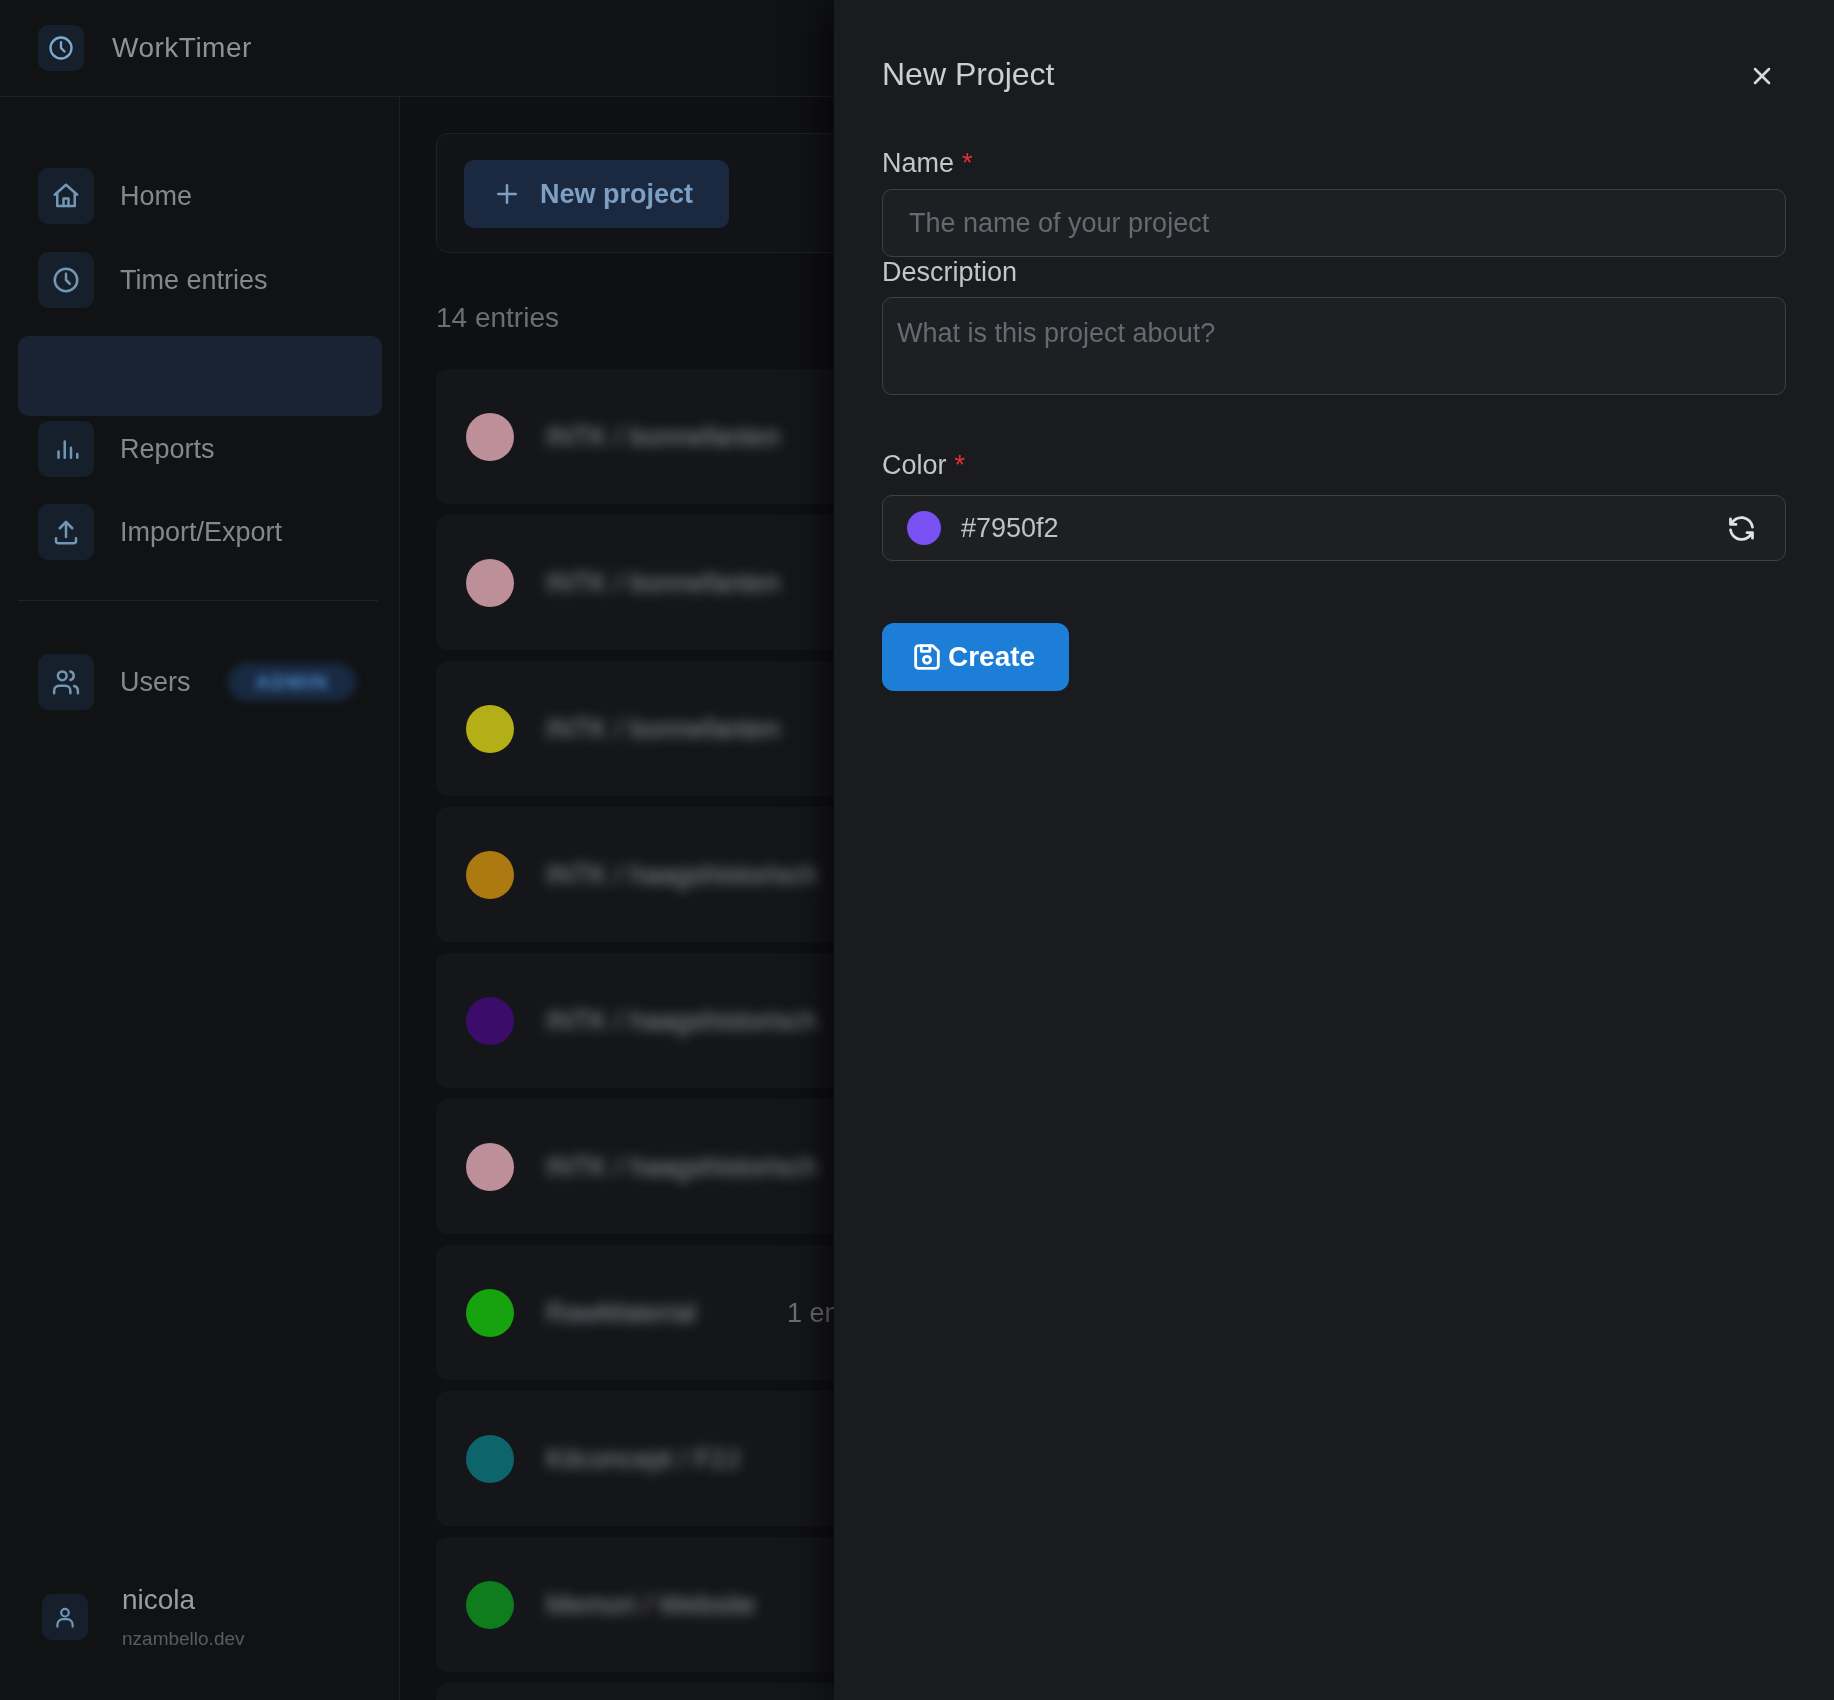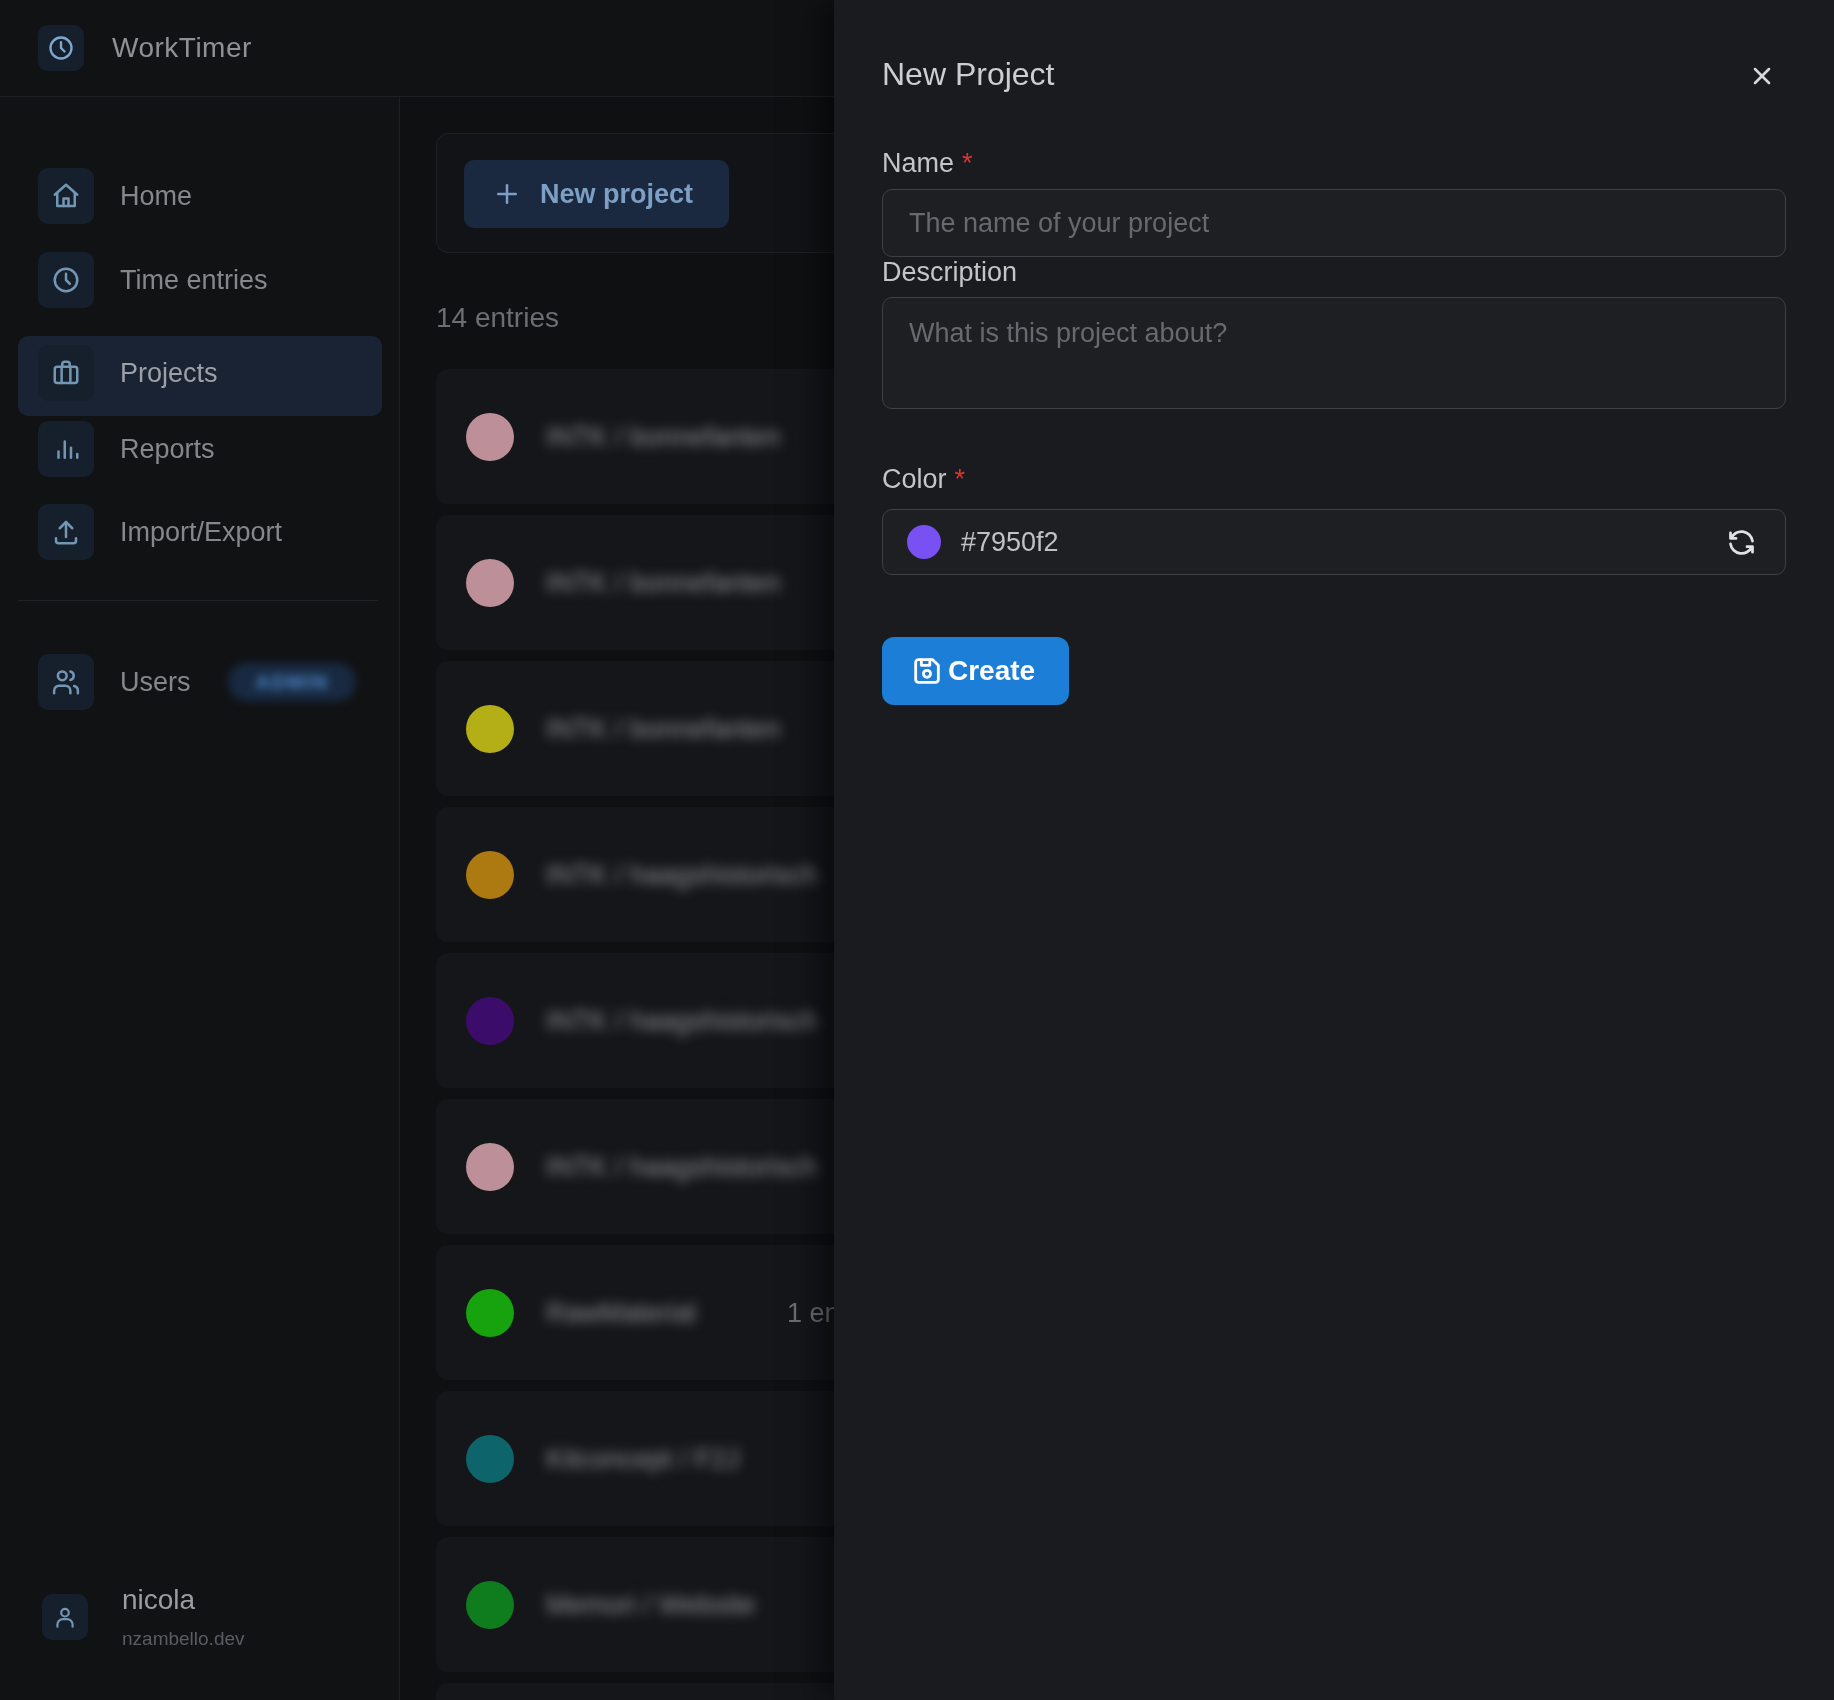--- a/index.html
+++ b/index.html
@@ -110,21 +110,21 @@
   .field-label { font-size:27px; font-weight:500; color:#c3c5c8; }
   .req { color:#e03131; margin-left:8px; }
   .txt-input, .txt-area {
     width:904px; background:#1e1f23; border:1px solid #3d4047; border-radius:10px;
     font-family:inherit; font-size:27px; color:#c1c2c5; outline:none;
   }
   .txt-input { height:68px; padding:0 26px; margin-top:10px; }
   .txt-input::placeholder, .txt-area::placeholder { color:#666a70; }
   .name-group { }
   .desc-group { margin-bottom:51px; }
-  .txt-area { height:112px; padding:20px 26px; margin-top:9px; resize:none; }
+  .txt-area { height:98px; padding:20px 14px; margin-top:9px; resize:none; }
   .color-group { margin-bottom:62px; }
   .color-input {
     width:904px; height:66px; margin-top:14px; background:#1e1f23;
     border:1px solid #3d4047; border-radius:10px;
     display:flex; align-items:center; padding:0 24px; cursor:text;
   }
   .color-swatch { width:34px; height:34px; border-radius:50%; flex:0 0 auto; }
   .color-value { font-size:27px; color:#c1c2c5; margin-left:20px; }
   .color-refresh {
     margin-left:auto; background:transparent; border:none; color:#dfe2e5;
@@ -170,31 +170,20 @@
     <div class="nav-item" style="top:155px">
       <span class="tile">
         <svg width="30" height="30" viewBox="0 0 24 24" fill="none" stroke="currentColor" stroke-width="2" stroke-linecap="round" stroke-linejoin="round">
             <circle cx="12" cy="12" r="9"></circle>
             <path d="M12 7v5l3 3"></path>
           </svg>
       </span>
       <span class="lbl">Time entries</span>
     </div>
 
-    <div class="nav-item active" style="top:248px">
-      <span class="tile">
-        <svg width="30" height="30" viewBox="0 0 24 24" fill="none" stroke="currentColor" stroke-width="2" stroke-linecap="round" stroke-linejoin="round">
-            <rect x="3" y="7" width="18" height="13" rx="2"></rect>
-            <path d="M8.5 7v13"></path>
-            <path d="M15.5 7v13"></path>
-            <path d="M9 7V5a2 2 0 0 1 2-2h2a2 2 0 0 1 2 2v2"></path>
-          </svg>
-      </span>
-      <span class="lbl">Projects</span>
-    </div>
 
     <div class="nav-item" style="top:324px">
       <span class="tile">
         <svg width="30" height="30" viewBox="0 0 24 24" fill="none" stroke="currentColor" stroke-width="2" stroke-linecap="round" stroke-linejoin="round">
             <path d="M6 19v-5"></path>
             <path d="M11 19V6"></path>
             <path d="M16 19v-8"></path>
             <path d="M21 19v-3"></path>
           </svg>
       </span>

